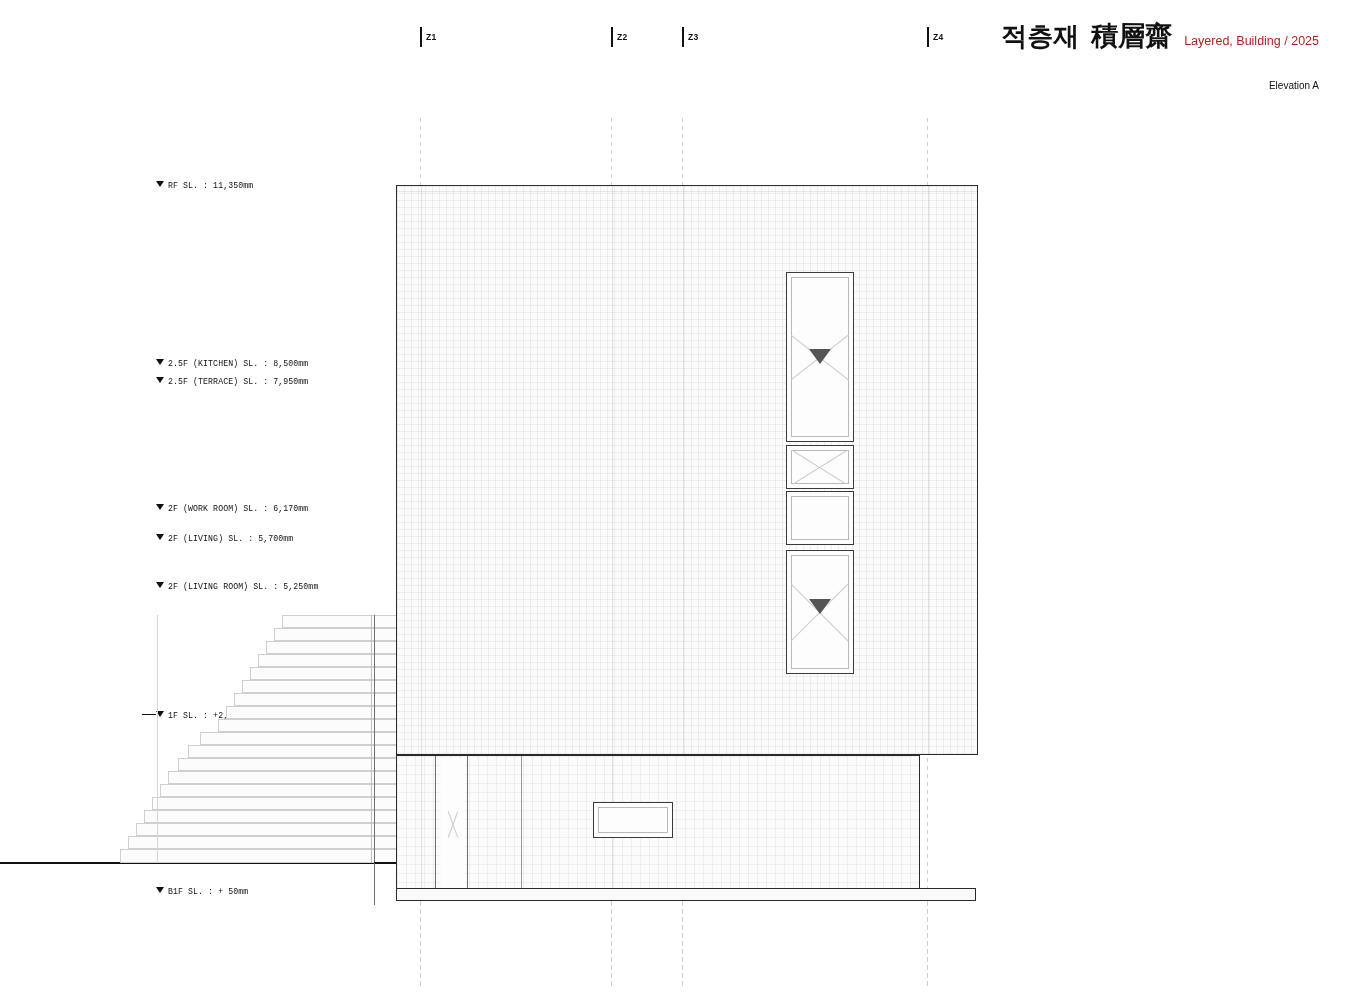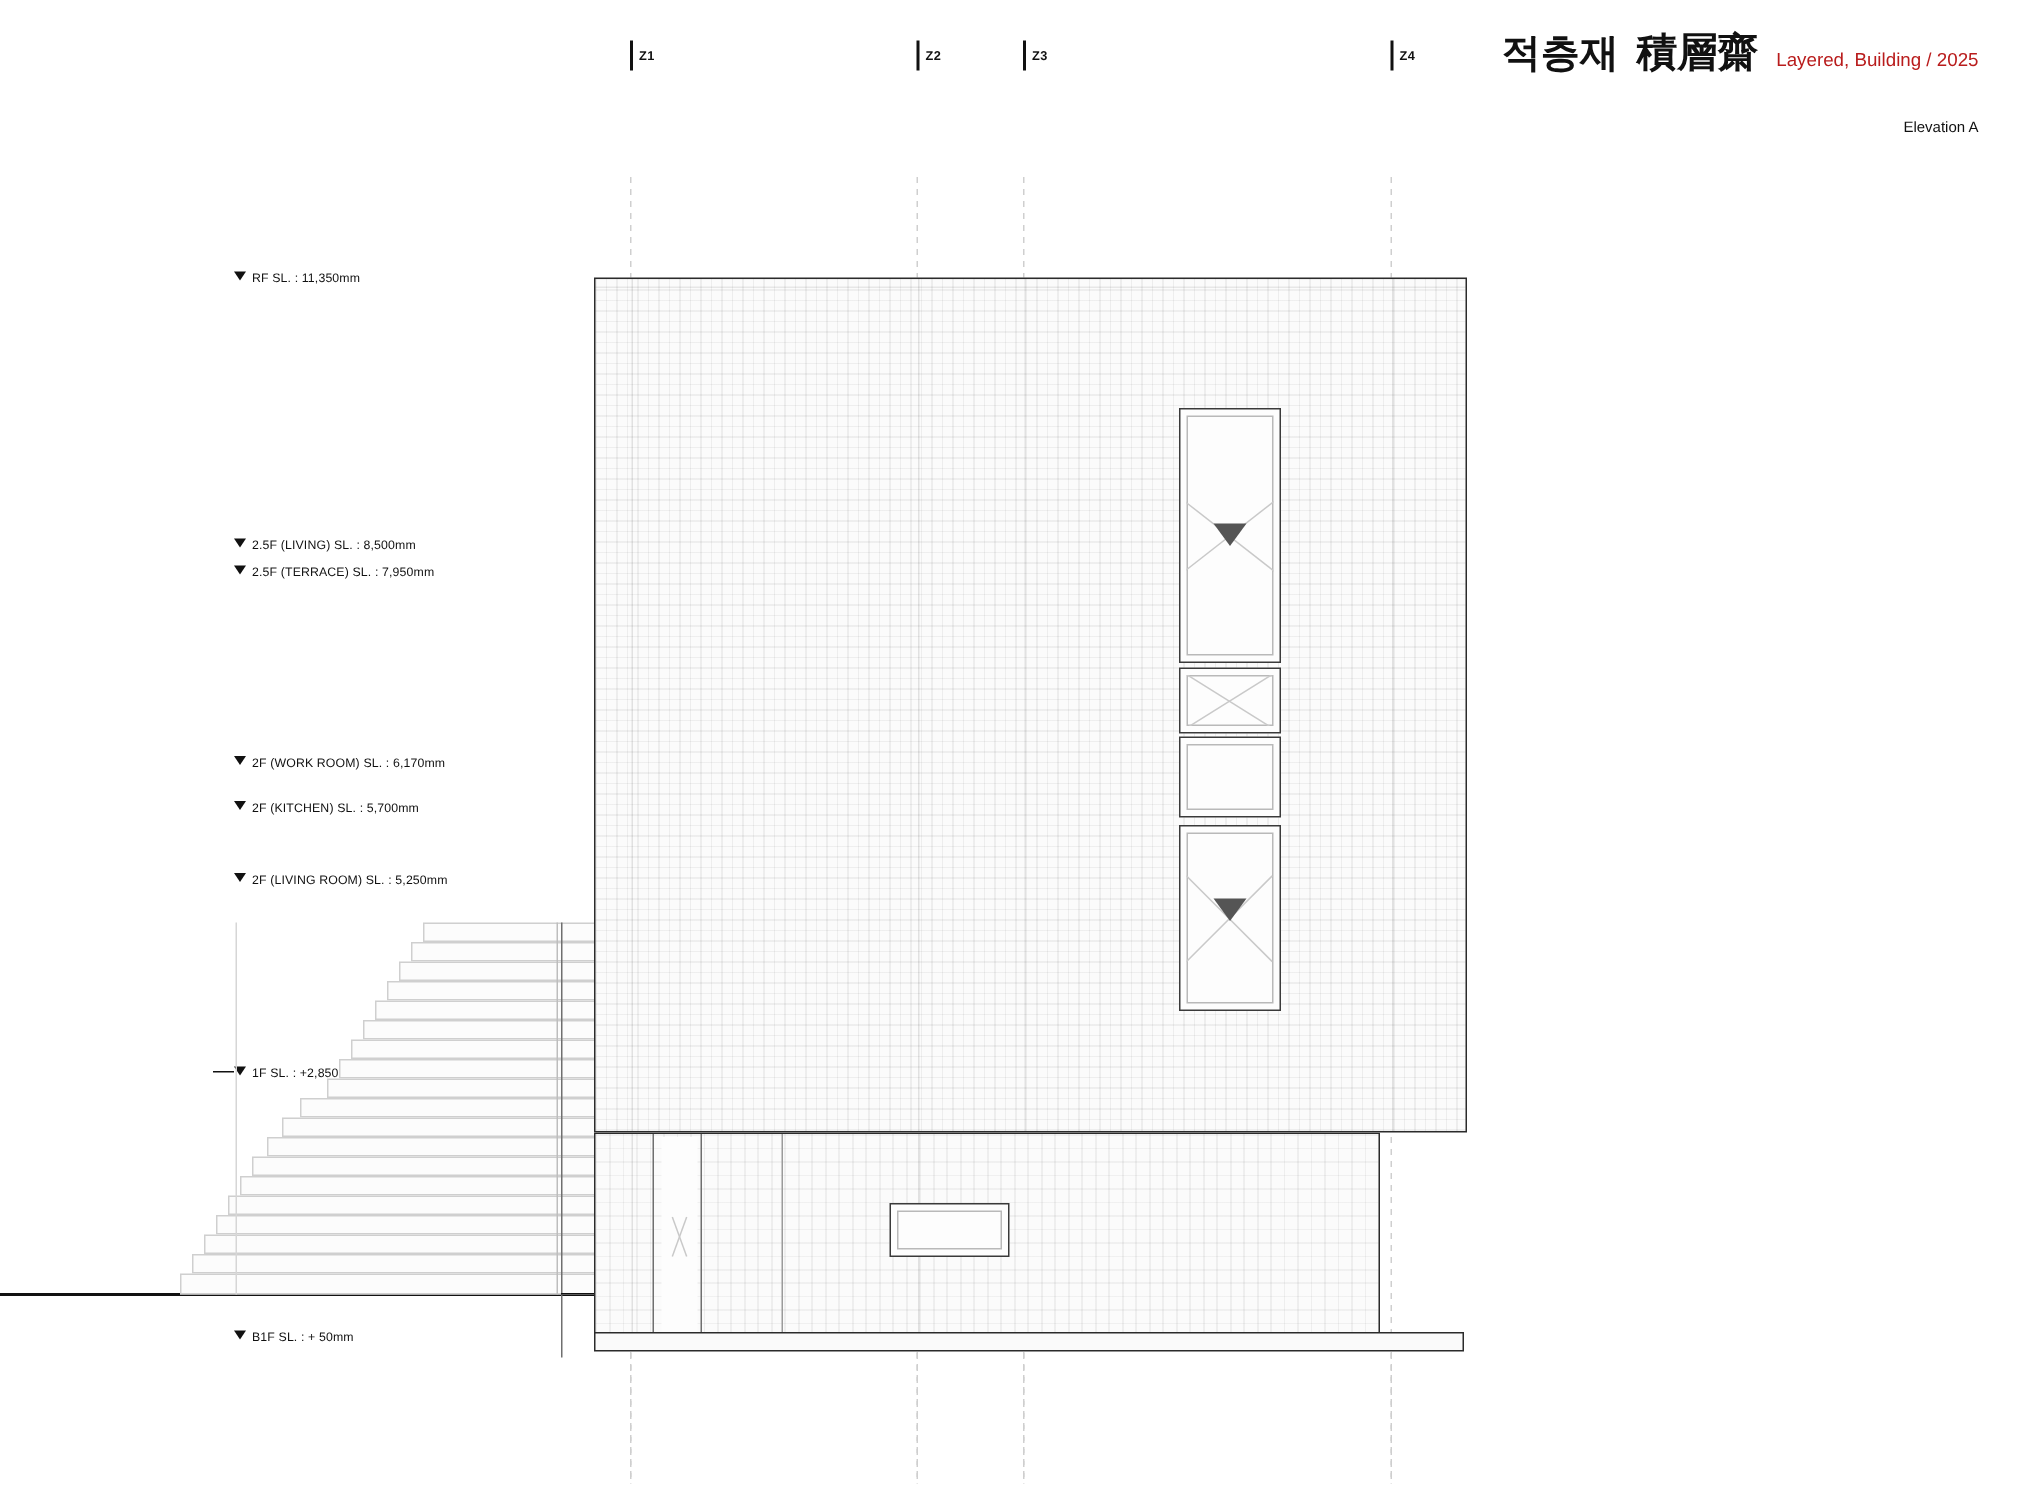--- a/index.html
+++ b/index.html
@@ -46,20 +46,21 @@
   }
   .grid-line{
     position:absolute; width:1px; top:118px; height:870px;
     background:repeating-linear-gradient(to bottom,#cfcfcf 0 4px,transparent 4px 8px);
   }
 
   
   .level{
     position:absolute; font-size:8.2px; color:#111; white-space:nowrap;
     letter-spacing:.1px;
+    font-family:Liberation Mono, monospace;
   }
   .level .tri{
     display:inline-block; margin-right:4px;
     width:0;height:0;border-left:4px solid transparent;border-right:4px solid transparent;
     border-top:6px solid #111; vertical-align:1px;
   }
 
   
   .mass{
     position:absolute;
@@ -153,30 +154,30 @@
 
   <div class="grid-line" style="left:420px"></div>
   <div class="grid-line" style="left:611px"></div>
   <div class="grid-line" style="left:682px"></div>
   <div class="grid-line" style="left:927px"></div>
 
   <div class="level" style="left:156px;top:181px">
     <span class="tri"></span><span>RF SL. : 11,350mm</span>
   </div>
   <div class="level" style="left:156px;top:359px">
-    <span class="tri"></span><span>2.5F (LIVING) SL. : 8,500mm</span>
+    <span class="tri"></span><span>2.5F (KITCHEN) SL. : 8,500mm</span>
   </div>
   <div class="level" style="left:156px;top:377px">
     <span class="tri"></span><span>2.5F (TERRACE) SL. : 7,950mm</span>
   </div>
   <div class="level" style="left:156px;top:504px">
     <span class="tri"></span><span>2F (WORK ROOM) SL. : 6,170mm</span>
   </div>
   <div class="level" style="left:156px;top:534px">
-    <span class="tri"></span><span>2F (KITCHEN) SL. : 5,700mm</span>
+    <span class="tri"></span><span>2F (LIVING) SL. : 5,700mm</span>
   </div>
   <div class="level" style="left:156px;top:582px">
     <span class="tri"></span><span>2F (LIVING ROOM) SL. : 5,250mm</span>
   </div>
   <div class="level" style="left:156px;top:711px">
     <span class="tri"></span><span>1F SL. : +2,850mm</span>
   </div>
   <div class="level" style="left:156px;top:887px">
     <span class="tri"></span><span>B1F SL. : + 50mm</span>
   </div>

